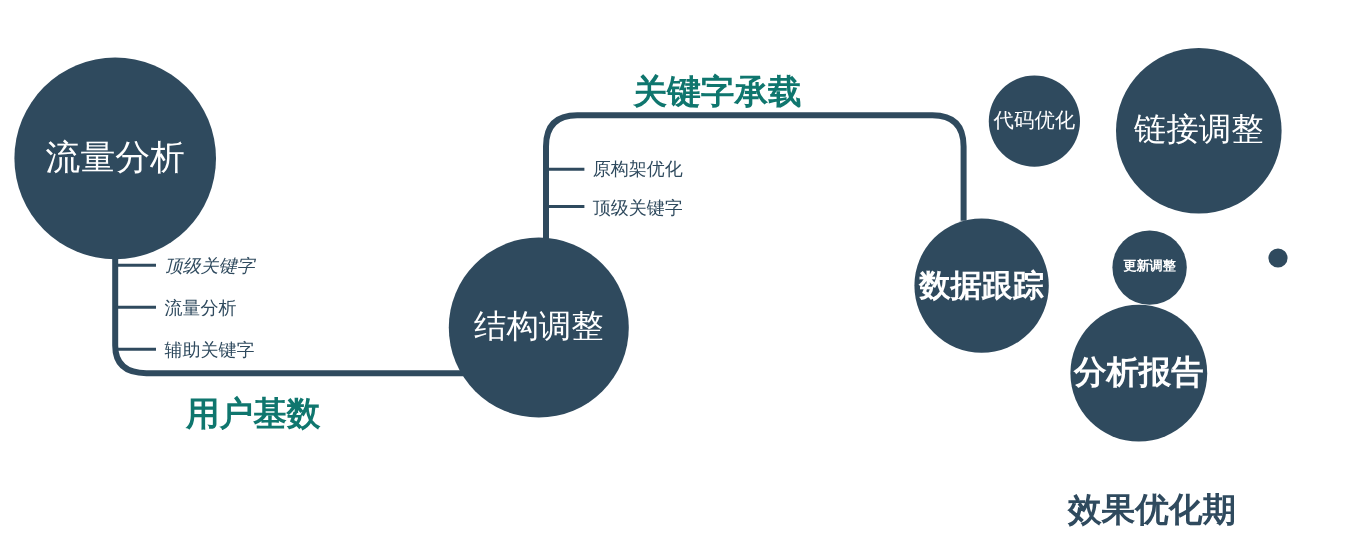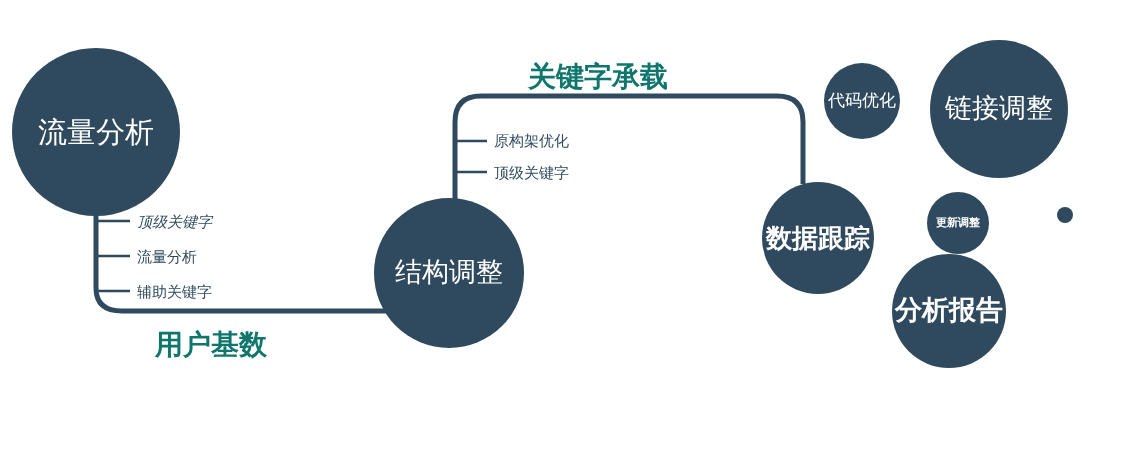--- a/index.html
+++ b/index.html
@@ -118,14 +118,15 @@
   <div class="edge-label lbl-keyword">关键字承载</div>
   <div class="edge-label lbl-userbase">用户基数</div>
 
   <div class="branch-label b-t0">顶级关键字</div>
   <div class="branch-label b-t1">流量分析</div>
   <div class="branch-label b-t2">辅助关键字</div>
 
   <div class="branch-label b-s0">原构架优化</div>
   <div class="branch-label b-s1">顶级关键字</div>
 
+  <div class="caption">效果优化期</div>
 
 </div>
 
 </body></html>

